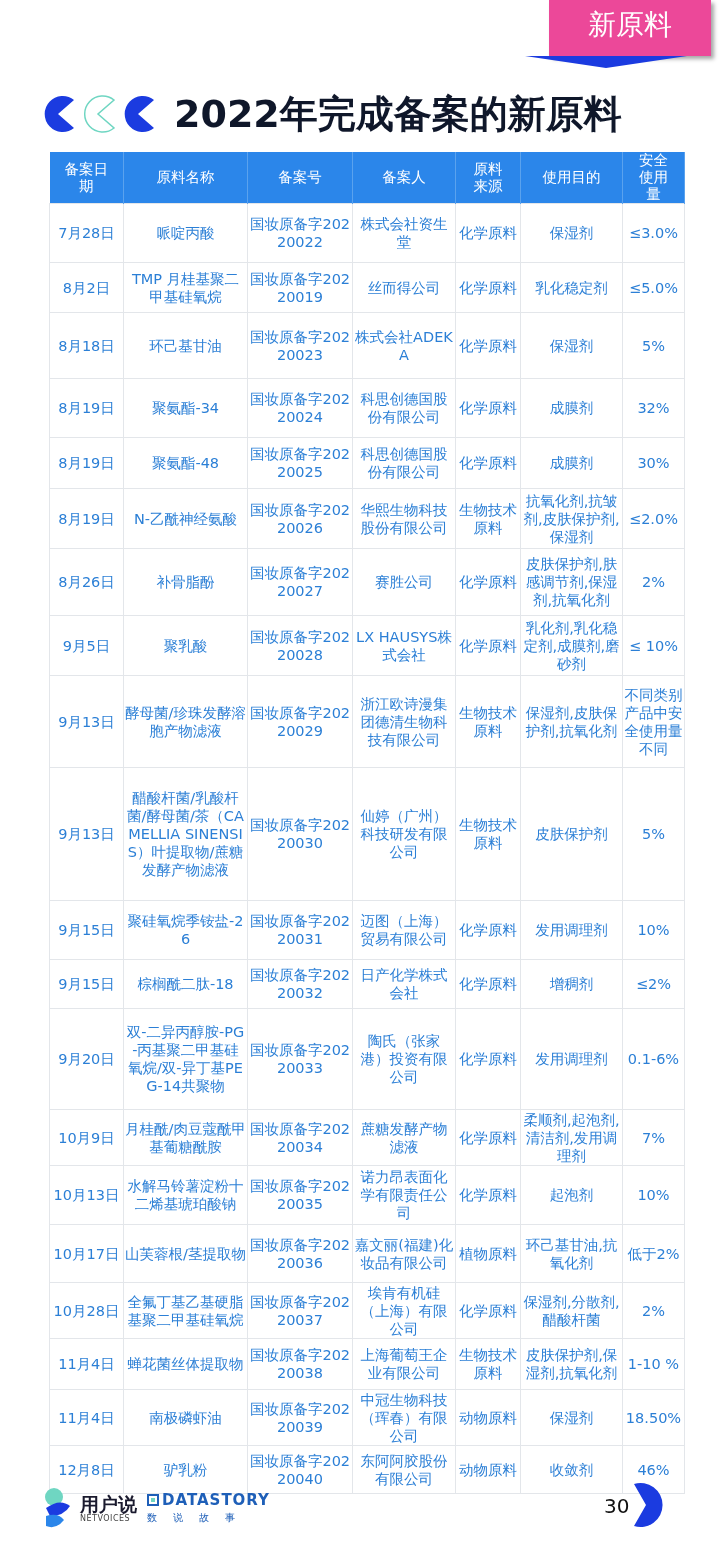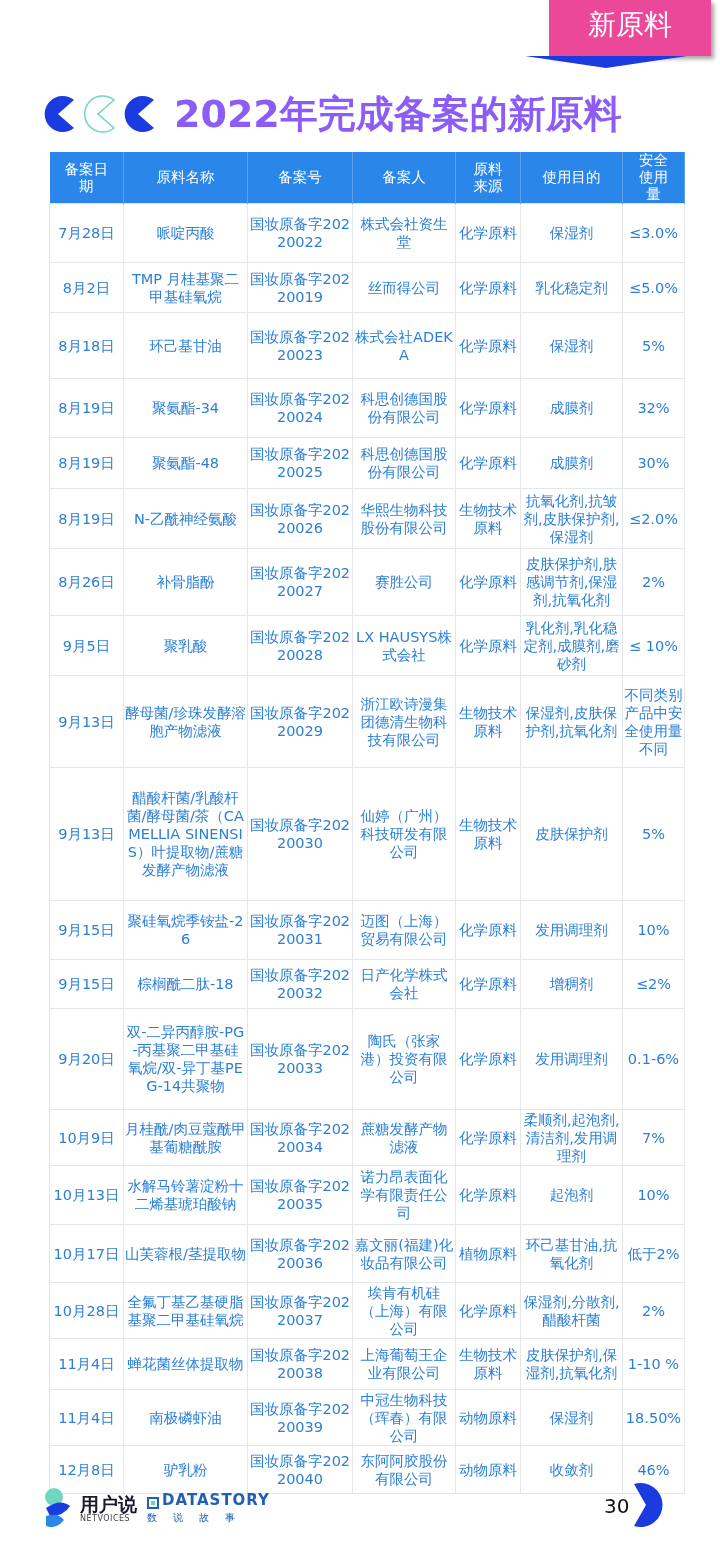--- a/index.html
+++ b/index.html
@@ -14,41 +14,41 @@
     margin-left: 24px;
   }
   .tag-point {
     position:absolute; left:525px; top:56px; width:0; height:0;
     border-left:81px solid transparent; border-right:81px solid transparent;
     border-top:12px solid #1b3be0;
   }
   .title-row { position:absolute; left:40px; top:86px; height:56px; display:flex; align-items:center; }
   .pac { width:40px; height:40px; margin-right:0px; }
   .title {
-    margin-left:14px; font-size:38px; font-weight:bold; color:#8b5cf6; letter-spacing:0px;
+    margin-left:14px; font-size:38px; font-weight:bold; color:#0f172a; letter-spacing:0px;
     white-space:nowrap;
   }
   table.grid {
     position:absolute; left:49px; top:152px; width:635px;
     border-collapse:collapse; table-layout:fixed;
   }
   table.grid th {
     background:#2b86ea; color:#fff; font-weight:normal; font-size:14.5px; height:45px;
     border-right:1px solid #5aa2ee; padding:0 12px; line-height:17px;
   }
   table.grid td {
     color:#2b7fd6; font-size:14.5px; text-align:center; vertical-align:middle;
     border:1px solid #e3e6ea; padding:0 1px; line-height:18px; word-break:break-all;
   }
   .footer-logo { position:absolute; left:42px; top:1486px; display:flex; align-items:center; }
   .nv-text { margin-left:4px; }
   .nv-cn { font-size:19px; color:#1a1a2e; font-weight:bold; line-height:20px; }
   .nv-en { font-size:8px; color:#444; letter-spacing:0.5px; }
   .ds { margin-left:10px; }
-  .ds-en { font-size:15px; font-weight:bold; color:#1e5fb8; letter-spacing:1px; line-height:17px; display:flex; align-items:flex-end; }
+  .ds-en { font-size:15px; font-weight:bold; color:#1e5fb8; letter-spacing:1px; line-height:17px; display:flex; align-items:center; }
   .ds-cn { font-size:10px; color:#1e5fb8; letter-spacing:16px; margin-top:2px; }
   .page-num { position:absolute; left:604px; top:1494px; font-size:20px; color:#111; }
   .page-pac { position:absolute; left:626px; top:1480px; }
 </style>
 </head>
 <body>
 
 <div class="tag"><span>新原料</span></div>
 <div class="tag-point"></div>
 

